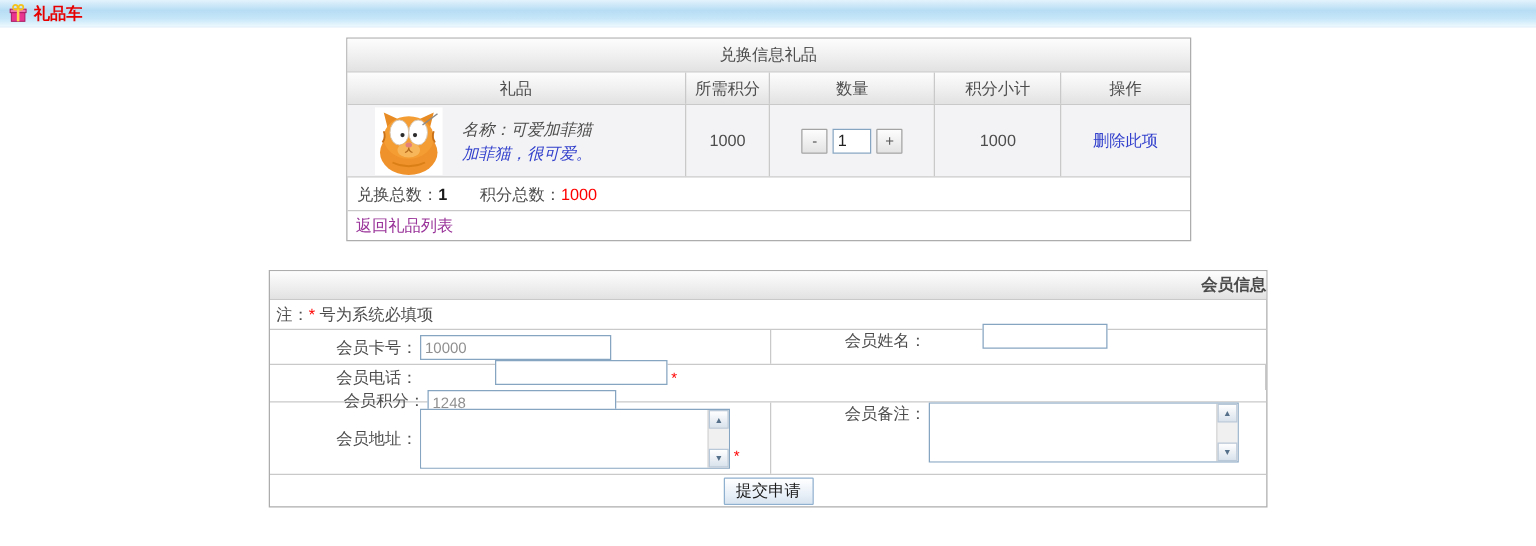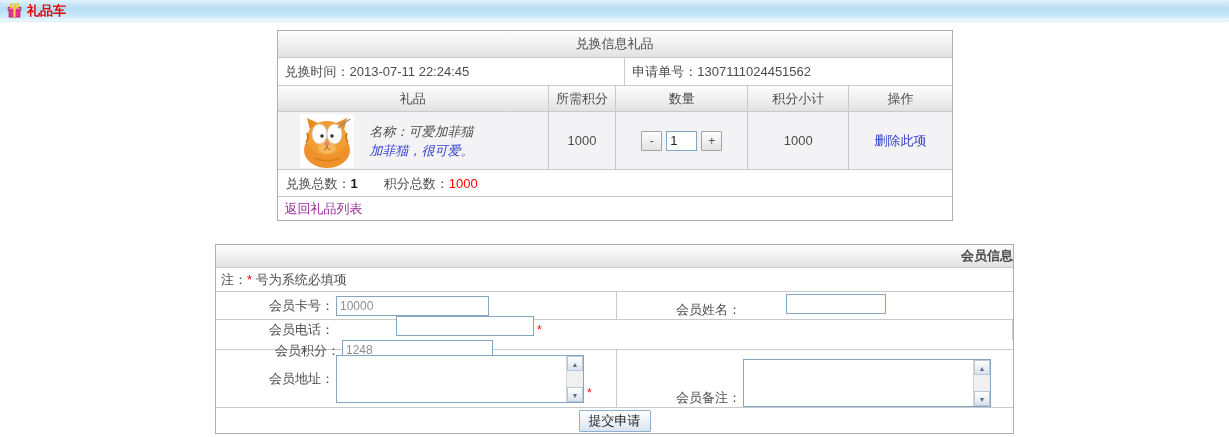--- a/index.html
+++ b/index.html
@@ -60,21 +60,21 @@
   .t1-totals .gap2 { display:inline-block; width:26px; }
   .red { color:#ff0000; }
   .t1-back { height:24px; line-height:24px; padding-left:7px; }
 
   
   .wrap2 { width:799px; margin:23px auto 0 auto; }
   .t2-title { height:22px; line-height:22px; text-align:right; font-weight:bold; color:#4a4a4a; }
   .t2-note { height:24px; line-height:24px; padding-left:5px; }
   .m-row { display:flex; align-items:stretch; }
   .half-l { flex:0 0 50.3%; border-right:1px solid #c9c9c9; display:flex; align-items:center; }
-  .half-r { flex:1; display:flex; align-items:flex-end; }
+  .half-r { flex:1; display:flex; align-items:flex-start; }
   .f-label { flex:0 0 118px; text-align:right; }
   .f-label-r { flex:0 0 124px; text-align:right; }
   .r1 { height:28px; } .r2 { height:30px;flex-direction:column; } .r3 { height:58px; }
   input.fld {
     height:20px; border:1px solid #86a5c1; font-size:12px; padding-left:3px;
     color:#222; font-family:inherit; background:#fff;
   }
   input.fld:disabled { color:#8f8f8f; background:#fff; }
   .w-card { width:153px; margin-left:2px; }
   .w-name { width:100px; margin-left:45px; position:relative; top:-5px; }
@@ -118,24 +118,20 @@
     <circle cx="5.6" cy="3" r="2" fill="none" stroke="#f5c21c" stroke-width="1.4"></circle>
     <circle cx="10.4" cy="3" r="2" fill="none" stroke="#f5c21c" stroke-width="1.4"></circle>
   </svg>
   <span class="tb-label">礼品车</span>
 </div>
 
 <div class="wrap">
   <div class="tbl">
     <div class="t1-title grad">兑换信息礼品</div>
 
-    <div class="t1-info">
-      <div class="ic-l"><span>兑换时间：</span><span>2013-07-11 22:24:45</span></div>
-      <div class="ic-r"><span>申请单号：</span><span>1307111024451562</span></div>
-    </div>
 
     <div class="cols t1-head grad">
       <div class="c1">礼品</div>
       <div class="c2">所需积分</div>
       <div class="c3">数量</div>
       <div class="c4">积分小计</div>
       <div class="c5">操作</div>
     </div>
 
     <div class="cols t1-item">

